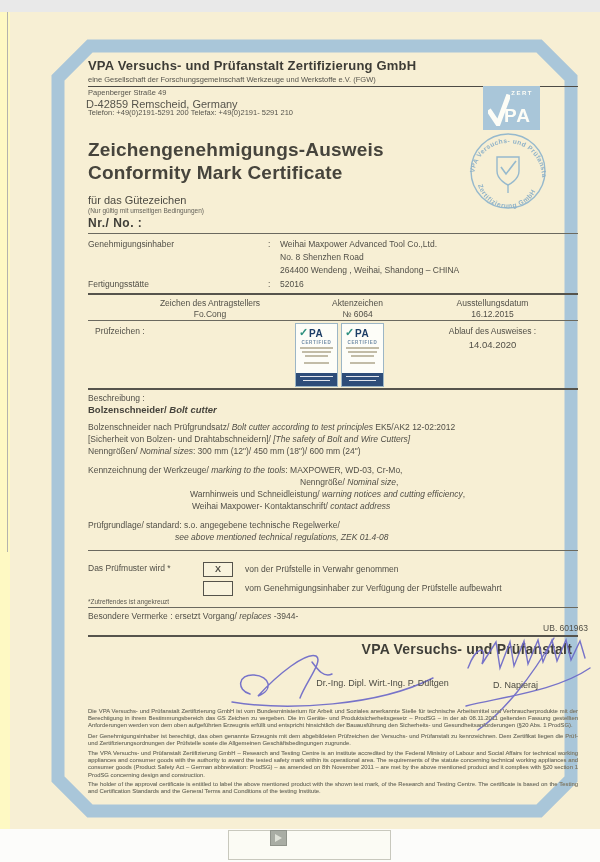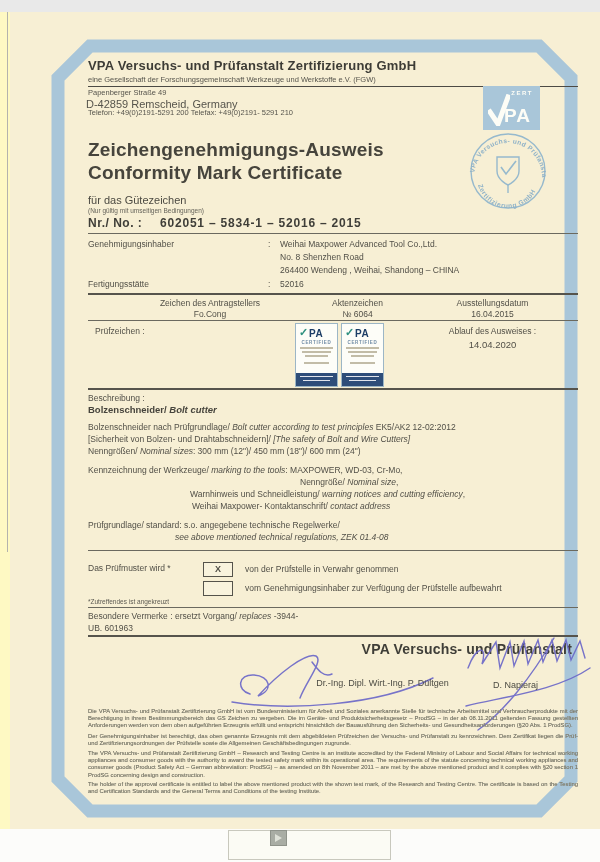--- a/index.html
+++ b/index.html
@@ -82,21 +82,21 @@
   .s1{left:88px;top:508px;} .s2{left:175px;top:520px;font-style:italic;}
 
   
   .smp-label{left:88px;top:551px;font-size:8.5px;color:#514f47;}
   .chk{width:30px;height:15px;border:1.5px solid #55534b;box-sizing:border-box;text-align:center;font-size:9px;font-weight:bold;color:#514f47;line-height:13px;background:#f9f3dd;}
   #chk1{left:203px;top:550px;} #chk2{left:203px;top:569px;}
   .opt1{left:245px;top:552px;} .opt2{left:245px;top:571px;}
   .footnote{left:88px;top:586px;font-size:6.5px;color:#5c5a52;}
 
   
-  .rem1{left:88px;top:599px;} .rem2{left:88px;top:611px;}
+  .rem1{left:88px;top:599px;} .rem2{left:88px;top:611px;text-align:right;}
 
   
   .sig-org{left:310px;top:629px;width:262px;text-align:right;font-size:14px;font-weight:bold;color:#3f3e38;letter-spacing:.2px;}
   #sig1{left:228px;top:636px;} #sig2{left:458px;top:622px;}
   .sig-name1{left:290px;top:666px;width:185px;text-align:center;font-size:9px;color:#4c4b43;}
   .sig-name2{left:468px;top:668px;width:95px;text-align:center;font-size:9px;color:#4c4b43;}
 
   
   .fine{left:88px;width:490px;font-size:5.9px;line-height:7.2px;color:#7f7d6e;text-align:justify;text-shadow:0 0 .4px #8f8d7e;}
   .fp1{top:696px;} .fp2{top:721px;} .fp3{top:738px;} .fp4{top:769px;}
@@ -148,39 +148,38 @@
     <text font-size="6.6" fill="#8fb2c8" font-weight="bold" letter-spacing="0.6">
       <textPath href="#arcBot" startOffset="8">Zertifizierung  GmbH</textPath>
     </text>
   </svg>
 
   <div class="abs title2">Conformity Mark Certificate</div>
   <div class="abs title1">Zeichengenehmigungs-Ausweis</div>
   <div class="abs for-mark">für das Gütezeichen</div>
   <div class="abs validity">(Nur gültig mit umseitigen Bedingungen)</div>
   <div class="abs nr-label">Nr./ No. :</div>
-  <div class="abs nr-value">602051 – 5834-1 – 52016 – 2015</div>
   <div class="abs rule rule-nr"></div>
 
   <div class="abs f85 hl r1">Genehmigungsinhaber</div>
   <div class="abs f85 hc r1">:</div>
   <div class="abs f85 hv r1">Weihai Maxpower Advanced Tool Co.,Ltd.</div>
   <div class="abs f85 hv r2">No. 8 Shenzhen Road</div>
   <div class="abs f85 hv r3">264400 Wendeng , Weihai, Shandong – CHINA</div>
   <div class="abs f85 hl r4">Fertigungsstätte</div>
   <div class="abs f85 hc r4">:</div>
   <div class="abs f85 hv r4">52016</div>
   <div class="abs rule rule-mid"></div>
 
   <div class="abs colhead c1 rowhead">Zeichen des Antragstellers</div>
   <div class="abs colhead c2 rowhead">Aktenzeichen</div>
   <div class="abs colhead c3 rowhead">Ausstellungsdatum</div>
   <div class="abs colval c1 rowval">Fo.Cong</div>
   <div class="abs colval c2 rowval">№ 6064</div>
-  <div class="abs colval c3 rowval">16.04.2015</div>
+  <div class="abs colval c3 rowval">16.12.2015</div>
   <div class="abs rule rule-cols"></div>
 
   <div class="abs pz-label">Prüfzeichen :</div>
 
   <div class="abs vpa-box" id="vpa-box-1">
     <div class="vb-mark">
       <span class="vb-check">✓</span>
       <span class="vb-vpa">PA</span>
     </div>
     <div class="vb-cert">CERTIFIED</div>
@@ -209,21 +208,21 @@
       <div class="vb-wbar w2"></div>
     </div>
   </div>
 
   <div class="abs ablauf1">Ablauf des Ausweises :</div>
   <div class="abs ablauf2">14.04.2020</div>
   <div class="abs rule rule-pz"></div>
 
   <div class="abs desc-label">Beschreibung :</div>
   <div class="abs desc-head"><span>Bolzenschneider/ </span><span class="it">Bolt cutter</span></div>
-  <div class="abs body-line d1"><span>Bolzenschneider nach Prüfgrundlage/ </span><span class="it">Bolt cutter according to test principles </span><span>EK5/AK2 12-02:2012</span></div>
+  <div class="abs body-line d1"><span>Bolzenschneider nach Prüfgrundsatz/ </span><span class="it">Bolt cutter according to test principles </span><span>EK5/AK2 12-02:2012</span></div>
   <div class="abs body-line d2"><span>[Sicherheit von Bolzen- und Drahtabschneidern]/ </span><span class="it">[The safety of Bolt and Wire Cutters]</span></div>
   <div class="abs body-line d3"><span>Nenngrößen/ </span><span class="it">Nominal sizes</span><span>: 300 mm (12")/ 450 mm (18")/ 600 mm (24")</span></div>
 
   <div class="abs body-line m1"><span>Kennzeichnung der Werkzeuge/ </span><span class="it">marking to the tools</span><span>: MAXPOWER, WD-03, Cr-Mo,</span></div>
   <div class="abs body-line m2"><span>Nenngröße/ </span><span class="it">Nominal size</span><span>,</span></div>
   <div class="abs body-line m3"><span>Warnhinweis und Schneidleistung/ </span><span class="it">warning notices and cutting efficiency</span><span>,</span></div>
   <div class="abs body-line m4"><span>Weihai Maxpower- Kontaktanschrift/ </span><span class="it">contact address</span></div>
 
   <div class="abs body-line s1">Prüfgrundlage/ standard: s.o. angegebene technische Regelwerke/</div>
   <div class="abs body-line s2">see above mentioned technical regulations, ZEK 01.4-08</div>

